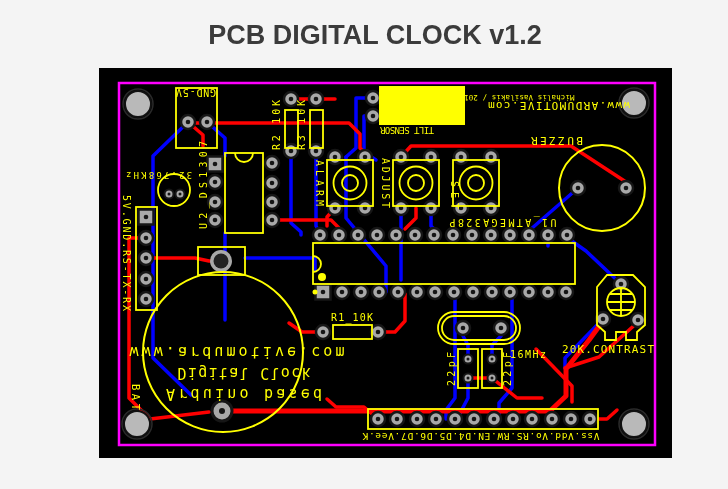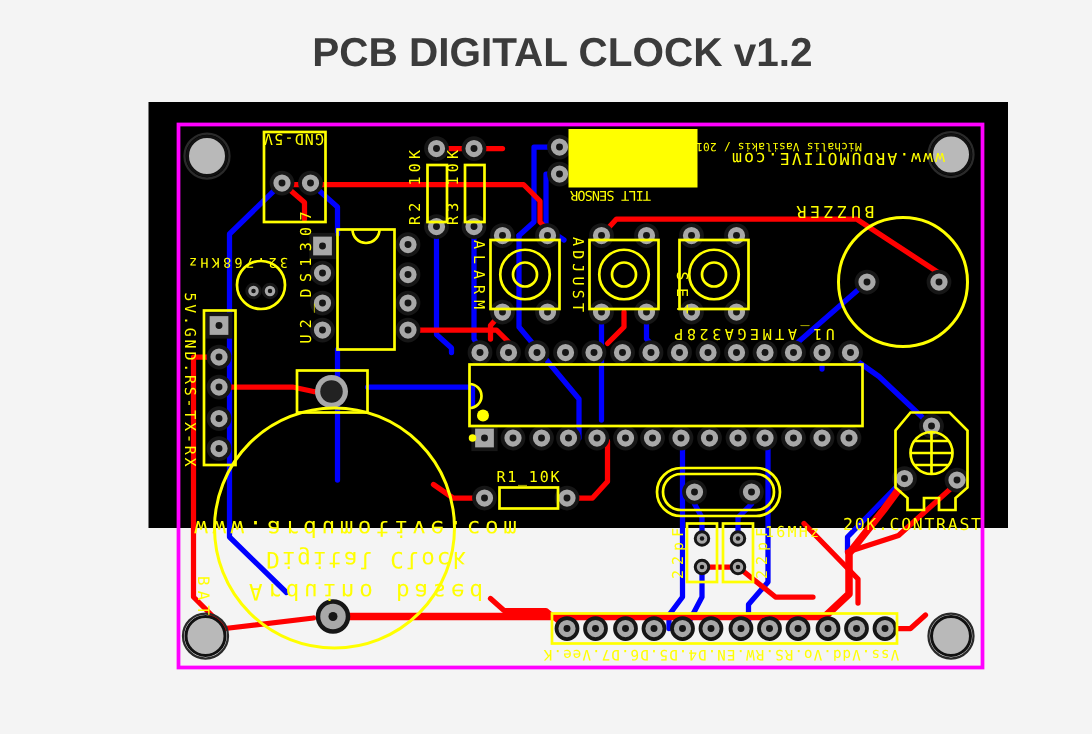--- a/index.html
+++ b/index.html
@@ -7,21 +7,21 @@
     width:728px;height:489px;position:relative;overflow:hidden;
     background:#f4f4f4;
     font-family:"Liberation Sans", sans-serif;
   }
   .page-title{
     position:absolute;top:20px;left:0;width:750px;
     text-align:center;font-size:27px;font-weight:bold;color:#3b3b3b;
     letter-spacing:0px;margin:0;
   }
   .pcb-image{
-    position:absolute;left:99px;top:68px;width:573px;height:284px;
+    position:absolute;left:99px;top:68px;width:573px;height:390px;
     background:#000;
   }
   svg text{
     font-family:"DejaVu Sans Mono", monospace;
     fill:#ffff00;
   }
 </style>
 </head>
 <body>
 

